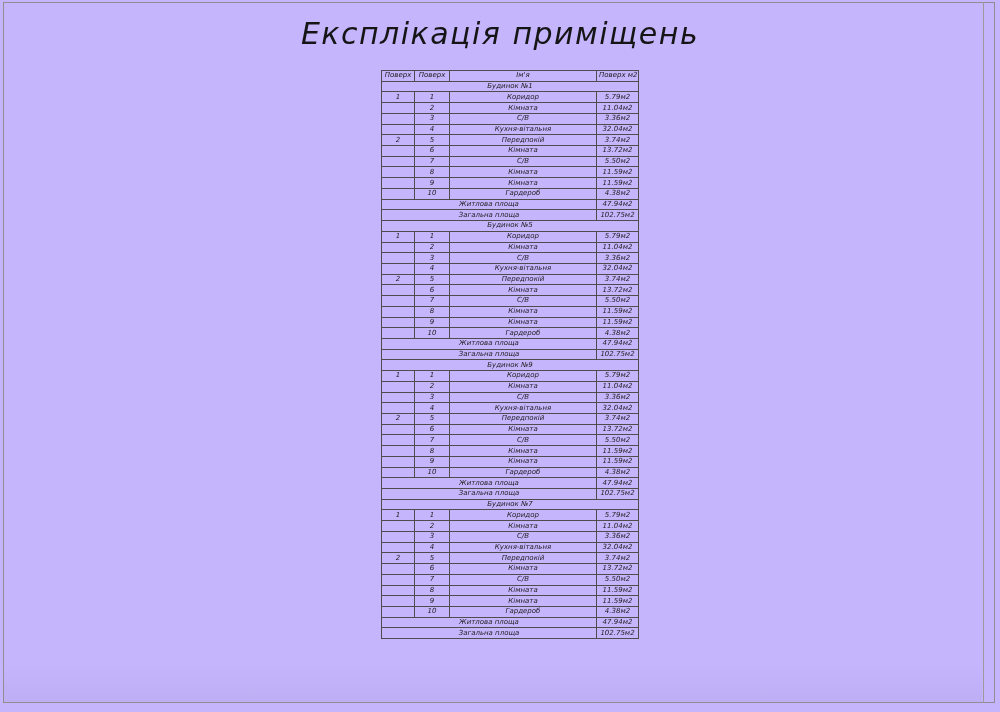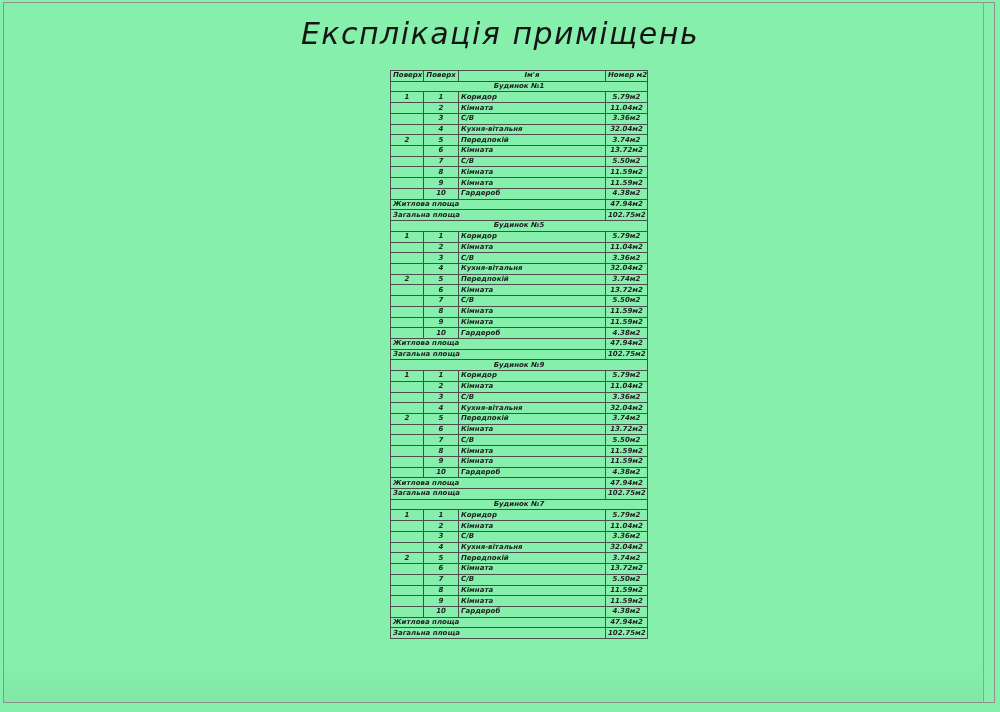--- a/index.html
+++ b/index.html
@@ -6,21 +6,21 @@
     margin: 0; padding: 0;
     width: 1000px; height: 712px;
     background: #ffffff;
     font-family: "DejaVu Sans", sans-serif;
     position: relative;
     overflow: hidden;
   }
   .sheet {
     position: absolute; left: 0; top: 0;
     width: 1000px; height: 712px;
-    background: #86efac;
+    background: #c4b5fd;
   }
   
   .scan-shade {
     position: absolute; left: 4px; bottom: 10px;
     width: 978px; height: 40px;
     background: linear-gradient(180deg, rgba(0,0,0,0) 0%, rgba(0,0,0,0.035) 100%);
     pointer-events: none;
   }
   .sheet-border {
     position: absolute; left: 3px; top: 2px;
@@ -37,41 +37,40 @@
     position: absolute; top: 16px; left: 0;
     width: 1000px;
     text-align: center;
     font-style: italic;
     font-size: 30px;
     letter-spacing: 1.5px;
     color: #151515;
     white-space: nowrap;
   }
   table.explication {
-    position: absolute; left: 390px; top: 70px;
+    position: absolute; left: 381px; top: 70px;
     width: 257px;
     border-collapse: collapse;
     table-layout: fixed;
-    font-weight: bold;
   }
   table.explication td {
     border: 1px solid #4d4d4d;
     height: 10.72px;
     padding: 0 2px;
     font-style: italic;
     font-size: 7px;
     line-height: 1;
     color: #222222;
     white-space: nowrap;
     overflow: hidden;
     vertical-align: middle;
     box-sizing: border-box;
   }
   td.c { text-align: center; }
-  td.l { text-align: left; padding-left: 4px; }
+  td.l { text-align: center; padding-left: 4px; }
   tr.hdr td { text-align: center; color: #1a1a1a; }
   tr.bld td { text-align: center; }
 </style>
 </head>
 <body>
 
 <div class="sheet">
   <div class="scan-shade"></div>
   <div class="sheet-border"></div>
   <div class="inner-right-line"></div>
@@ -83,21 +82,21 @@
       <col style="width:33px">
       <col style="width:35px">
       <col style="width:147px">
       <col style="width:42px">
     </colgroup>
     <tbody>
         <tr class="hdr">
           <td class="c">Поверх</td>
           <td class="c">Поверх</td>
           <td class="c">Ім'я</td>
-          <td class="c">Номер м2</td>
+          <td class="c">Поверх м2</td>
         </tr>
         <tr class="bld">
           <td class="c" colspan="4">Будинок №1</td>
         </tr>
         <tr>
           <td class="c">1</td>
           <td class="c">1</td>
           <td class="l">Коридор</td>
           <td class="c">5.79м2</td>
         </tr>

